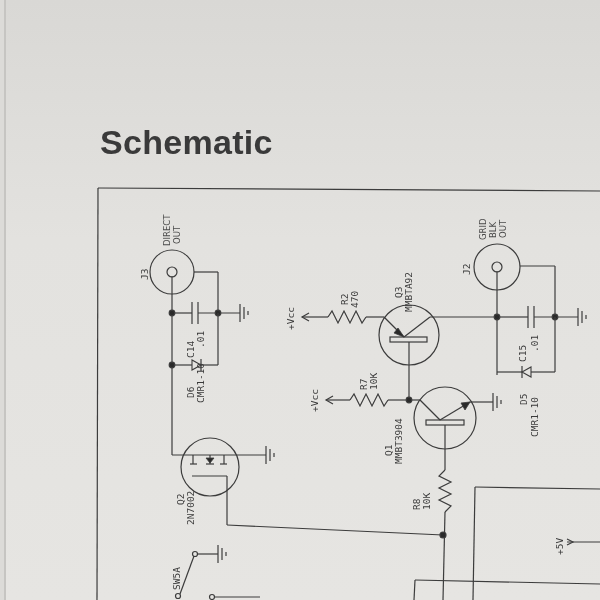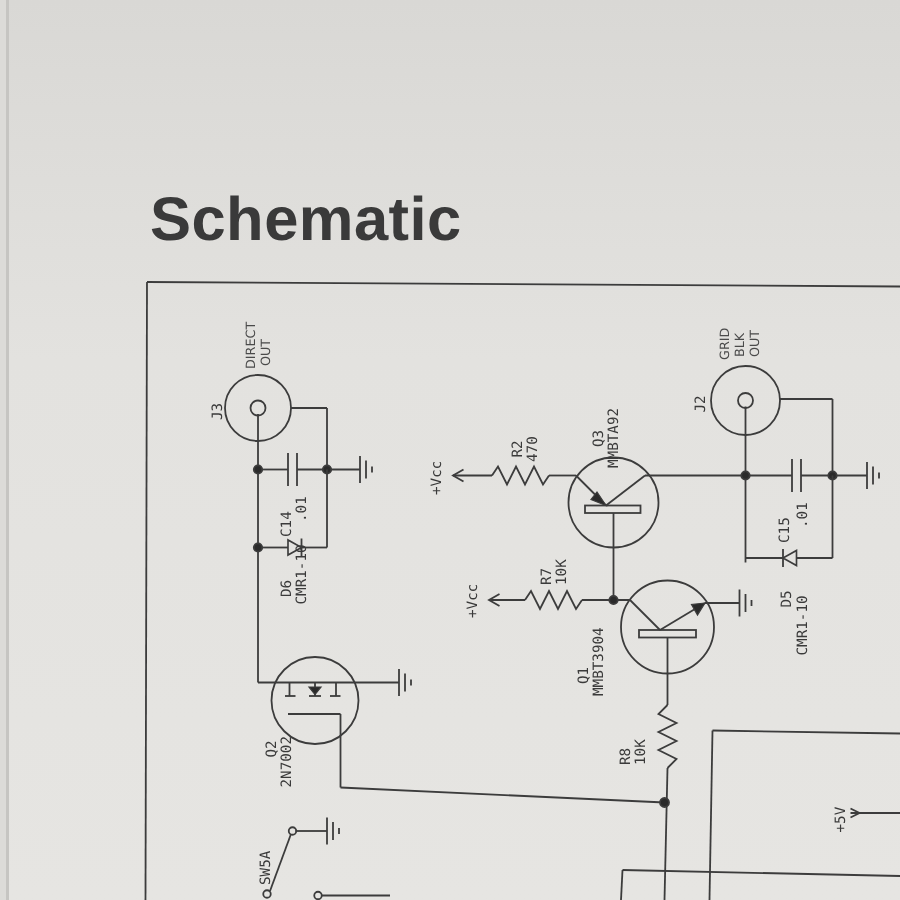--- a/index.html
+++ b/index.html
@@ -12,21 +12,21 @@
     .page-edge {
       position: absolute; left: 4px; top: 0; width: 2px; height: 600px;
       background: #c6c5c2;
     }
     .page {
       position: absolute; left: 6px; top: 0; width: 594px; height: 600px;
       background: linear-gradient(180deg, #d9d8d5 0%, #e3e2df 40%, #e6e5e2 100%);
     }
     .title {
       position: absolute; left: 100px; top: 123px;
-      font-size: 41px; font-weight: bold; color: #3a3a3a;
+      font-size: 34px; font-weight: bold; color: #3a3a3a;
       letter-spacing: 0.3px;
     }
     svg.schem { position: absolute; left: 0; top: 0; }
     .lbl { font-family: "DejaVu Sans Mono", monospace; font-size: 9.5px; fill: #3a3a3a; }
     .lbls { font-family: "DejaVu Sans", sans-serif; font-size: 8.5px; fill: #4a4a4a; }
   </style>
 </head>
 <body>
 
 <div class="page-edge"></div>

